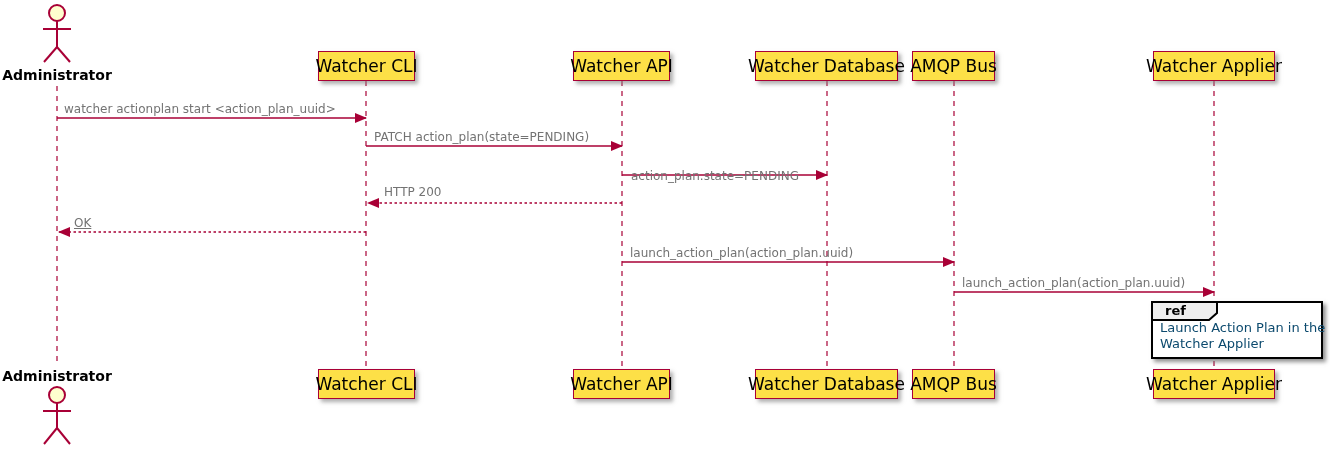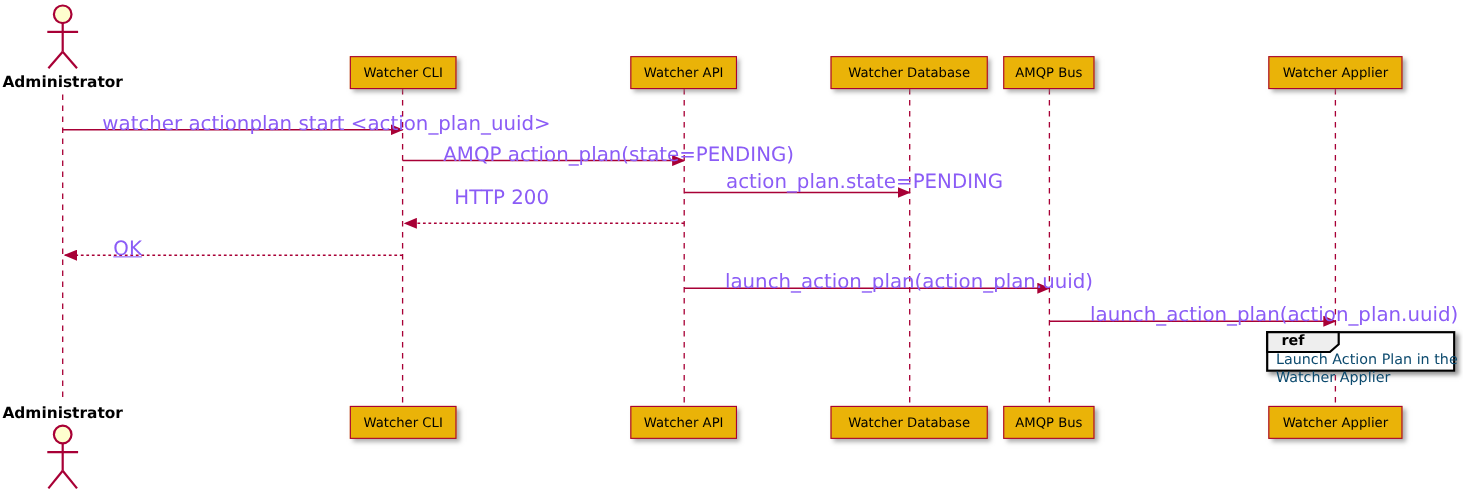--- a/index.html
+++ b/index.html
@@ -8,53 +8,52 @@
     width: 1330px;
     height: 456px;
     background: #ffffff;
     font-family: "DejaVu Sans", "Liberation Sans", sans-serif;
     overflow: hidden;
   }
   .layer { position: absolute; left: 0; top: 0; }
   .participant {
     position: absolute;
     height: 30px;
-    background: #eab308;
+    background: #fde047;
     border: 1.6px solid #A80036;
     box-sizing: border-box;
     display: flex;
     align-items: center;
     justify-content: center;
-    font-size: 12px;
+    font-size: 17px;
     color: #000000;
     box-shadow: 3px 3px 4px rgba(130,130,130,0.65);
     white-space: nowrap;
   }
   .actor-label {
     position: absolute;
     width: 114px;
     text-align: center;
     font-size: 14px;
     color: #000000;
     white-space: nowrap;
     font-weight: bold;
   }
   .msg-label {
     position: absolute;
-    font-size: 18px;
-    color: #8b5cf6;
+    font-size: 12px;
+    color: #737373;
     white-space: nowrap;
-    margin-left: 29px;
   }
   .ref-box {
     position: absolute;
     left: 1151px;
     top: 301px;
     width: 172px;
-    height: 37px;
+    height: 58px;
     background: #ffffff;
     border: 2px solid #000000;
     box-sizing: border-box;
     box-shadow: 3px 3px 4px rgba(110,110,110,0.75);
   }
   .ref-header-svg { position: absolute; left: -2px; top: -2px; }
   .ref-keyword {
     position: absolute;
     left: 12px;
     top: 0px;
@@ -123,23 +122,23 @@
   <div class="participant" style="left:912px;  top:51px; width:83px;">AMQP Bus</div>
   <div class="participant" style="left:1153px; top:51px; width:122px;">Watcher Applier</div>
 
   <div class="participant" style="left:318px;  top:369px; width:97px;">Watcher CLI</div>
   <div class="participant" style="left:573px;  top:369px; width:97px;">Watcher API</div>
   <div class="participant" style="left:755px;  top:369px; width:143px;">Watcher Database</div>
   <div class="participant" style="left:912px;  top:369px; width:83px;">AMQP Bus</div>
   <div class="participant" style="left:1153px; top:369px; width:122px;">Watcher Applier</div>
 
   <div class="msg-label" style="left:64px;  top:102px;">watcher actionplan start &lt;action_plan_uuid&gt;</div>
-  <div class="msg-label" style="left:374px; top:130px;">AMQP action_plan(state=PENDING)</div>
-  <div class="msg-label" style="left:631px; top:155px;">action_plan.state=PENDING</div>
-  <div class="msg-label" style="left:384px; top:169px;">HTTP 200</div>
+  <div class="msg-label" style="left:374px; top:130px;">PATCH action_plan(state=PENDING)</div>
+  <div class="msg-label" style="left:631px; top:169px;">action_plan.state=PENDING</div>
+  <div class="msg-label" style="left:384px; top:185px;">HTTP 200</div>
   <div class="msg-label" style="left:74px;  top:216px;text-decoration:underline;">OK</div>
   <div class="msg-label" style="left:630px; top:246px;">launch_action_plan(action_plan.uuid)</div>
   <div class="msg-label" style="left:962px; top:276px;">launch_action_plan(action_plan.uuid)</div>
 
   <div class="ref-box">
     <svg class="ref-header-svg" width="70" height="21">
       <polygon points="1,1 66,1 66,12 58,19 1,19" fill="#EEEEEE" stroke="#000000" stroke-width="2"></polygon>
     </svg>
     <span class="ref-keyword">ref</span>
     <span class="ref-line ref-line1">Launch Action Plan in the</span>

